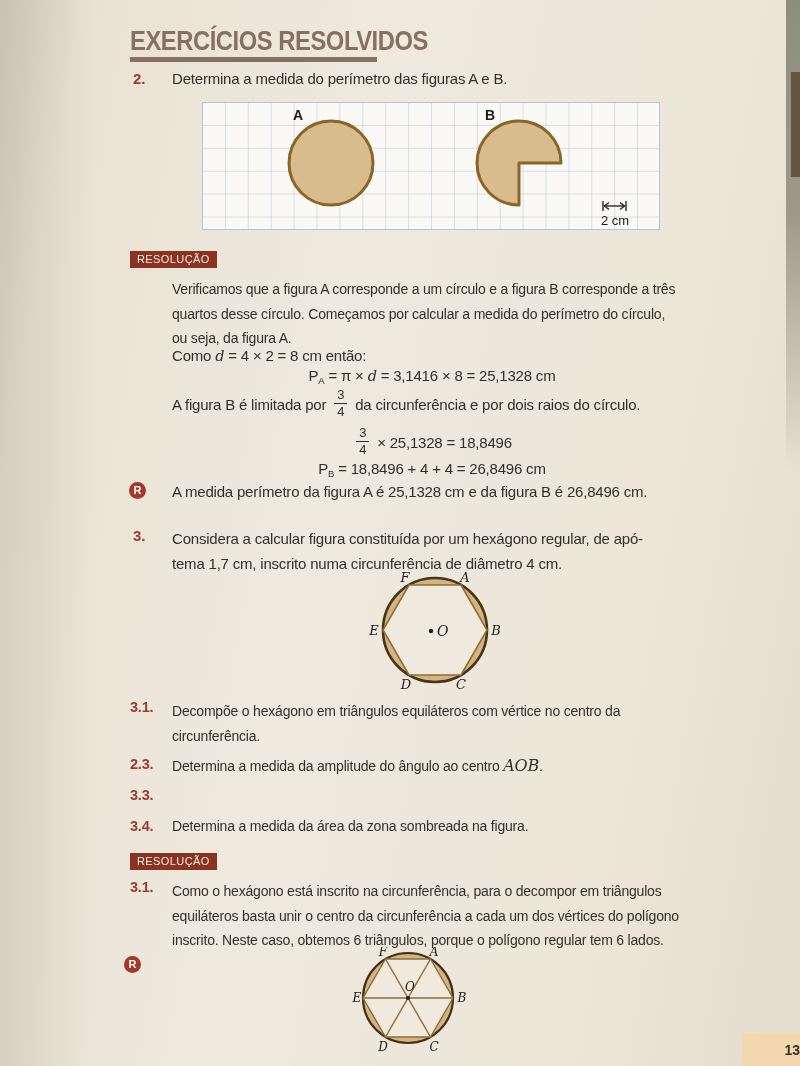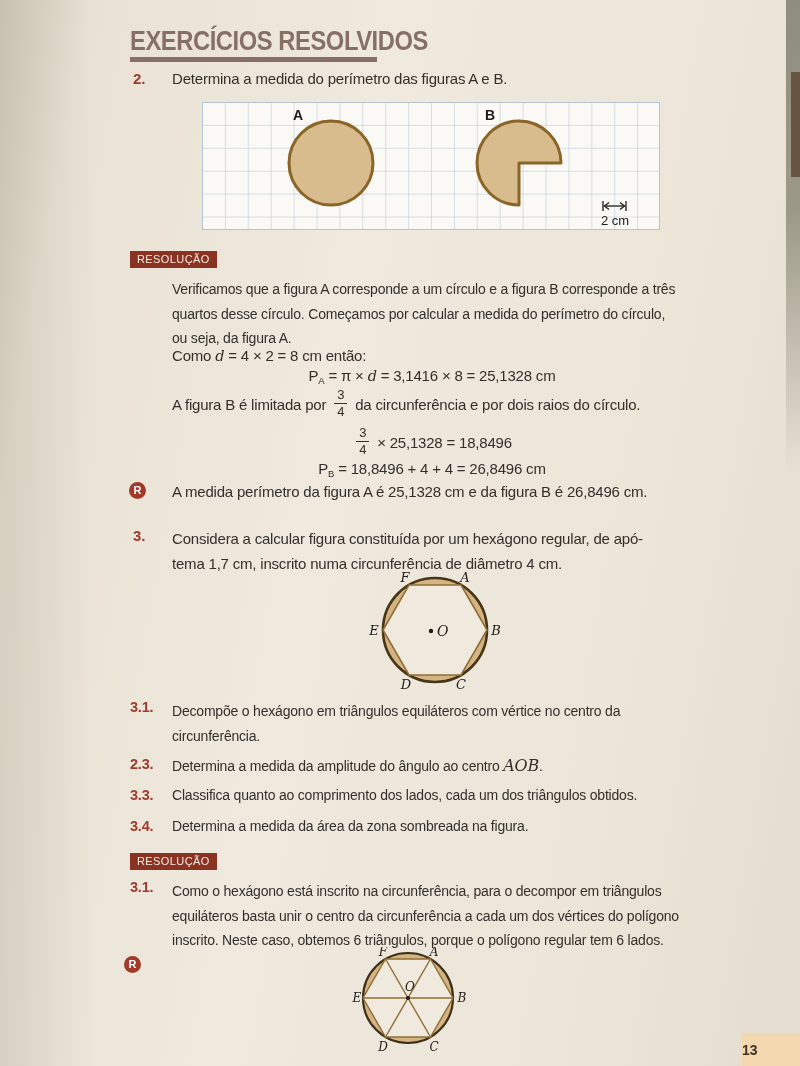--- a/index.html
+++ b/index.html
@@ -47,21 +47,21 @@
   .frac { display:inline-block; vertical-align:middle; text-align:center; line-height:1.1;
           font-size:13px; margin:0 4px; position:relative; top:-2px; }
   .frac .fnum { display:block; border-bottom:1.2px solid #33302b; padding:0 3px 1px; }
   .frac .fden { display:block; padding-top:1px; }
 
   .figure { position:absolute; }
   .fig-label { font-family:"Liberation Sans", sans-serif; font-weight:bold; font-size:14px; fill:#1d1b18; }
   .hex-label { font-family:"DejaVu Serif", serif; font-style:italic; fill:#1f1c18; }
 
   .tab { position:absolute; left:742px; top:1033px; width:58px; height:33px; background:#f3d8af; }
-  .tab-num { text-align:left; padding-top:9px; font-size:14px; font-weight:bold; color:#3d3126; letter-spacing:0; }
+  .tab-num { text-align:right; padding-top:9px; font-size:14px; font-weight:bold; color:#3d3126; letter-spacing:0; }
 </style>
 </head>
 <body>
 
 <div class="canvas">
   <div class="vignette-left"></div>
   <div class="edge-right"></div>
   <div class="edge-dark"></div>
 
   <div class="title">EXERCÍCIOS RESOLVIDOS</div>
@@ -136,21 +136,20 @@
   <div class="num" style="left:130px; top:699px;">3.1.</div>
   <div class="para" style="top:699px;">
     <div>Decompõe o hexágono em triângulos equiláteros  com vértice no centro da</div>
     <div>circunferência.</div>
   </div>
 
   <div class="num" style="left:130px; top:756px;">2.3.</div>
   <div class="txt" style="left:172px; top:756px;"><span>Determina a medida da amplitude do ângulo ao centro </span><span class="var" style="font-size:16px;">AOB</span><span>.</span></div>
 
   <div class="num" style="left:130px; top:787px;">3.3.</div>
-  <div class="txt" style="left:172px; top:787px;">Classifica quanto ao comprimento dos lados, cada um dos triângulos obtidos.</div>
 
   <div class="num" style="left:130px; top:818px;">3.4.</div>
   <div class="txt" style="left:172px; top:818px;">Determina a medida da área da zona sombreada na figura.</div>
 
   <div class="badge" style="top:853px;">RESOLUÇÃO</div>
 
   <div class="num" style="left:130px; top:879px;">3.1.</div>
   <div class="para" style="top:879px;">
     <div>Como o hexágono está inscrito na circunferência, para o decompor em triângulos</div>
     <div>equiláteros basta unir o centro da circunferência a cada um dos vértices do polígono</div>

